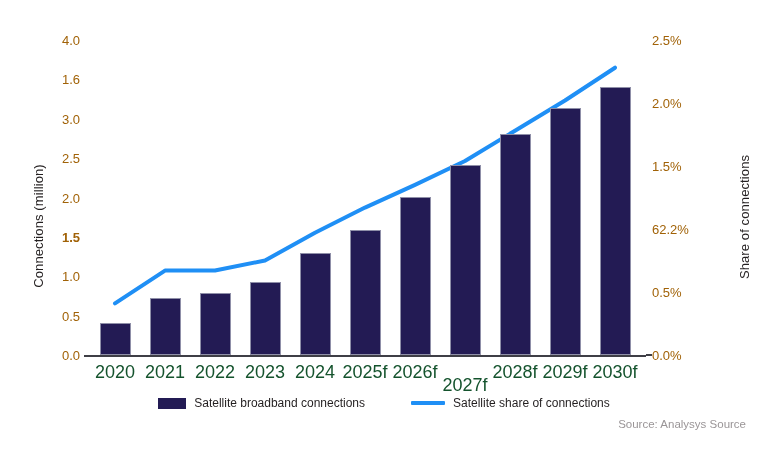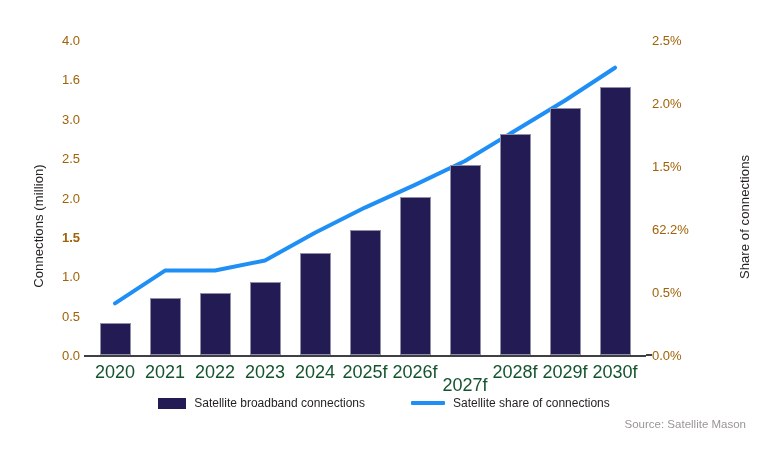--- a/index.html
+++ b/index.html
@@ -182,16 +182,16 @@
     <div class="legend-item">
       <span class="legend-swatch-bar"></span>
       <span class="legend-label">Satellite broadband connections</span>
     </div>
     <div class="legend-item">
       <span class="legend-swatch-line"></span>
       <span class="legend-label">Satellite share of connections</span>
     </div>
   </div>
 
-  <div id="source">Source: Satellite Mason</div>
+  <div id="source">Source: Analysys Source</div>
 
 <div class="tickmark" style="top: 355px;"></div>
   </div>
 
 </body></html>

